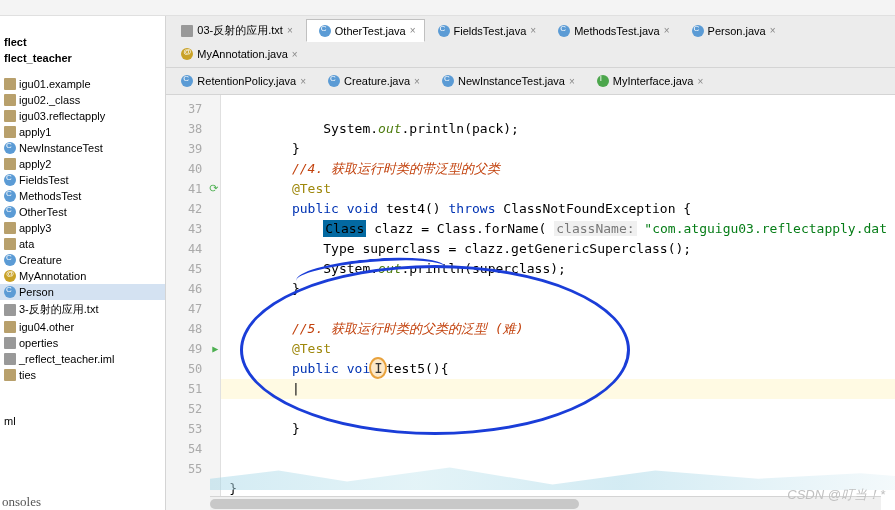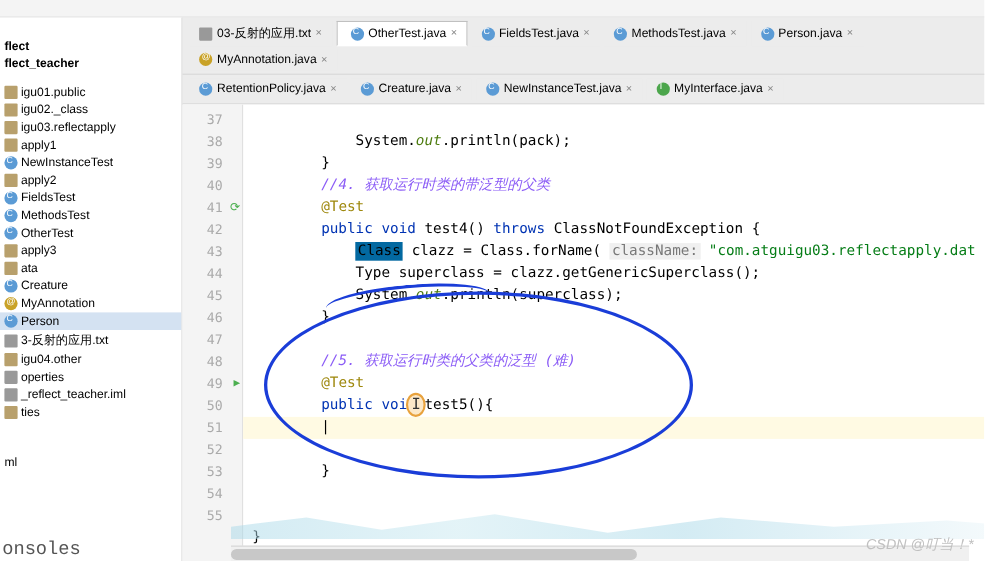--- a/index.html
+++ b/index.html
@@ -25,53 +25,53 @@
     .tab-close { color: #888; font-size: 10px; }
     .editor { flex: 1; display: flex; background: #fff; overflow: hidden; position: relative; }
     .gutter { width: 55px; background: #f4f4f4; border-right: 1px solid #e0e0e0; text-align: right; padding-right: 18px; color: #aaa; font-size: 12px; line-height: 20px; padding-top: 4px; position: relative; }
     .gutter-icons { position: absolute; right: 2px; top: 4px; width: 14px; }
     .gutter-play { color: #4caf50; font-size: 10px; }
     .gutter-cycle { color: #4caf50; font-size: 11px; }
     .code { flex: 1; padding: 4px 8px; line-height: 20px; font-size: 13px; white-space: pre; position: relative; }
     .kw { color: #0033b3; }
     .static { }
     .str { color: #067d17; }
-    .com { color: #8b5cf6; font-style: italic; }
+    .com { color: #c2410c; font-style: italic; }
     .anno { color: #9e880d; }
     .hint { color: #787878; background: #f0f0f0; font-style: normal; padding: 0 2px; }
     .ident { color: #4d7c0f; font-style: italic; }
     .hl-warn { background: #0369a1; padding: 1px 2px; }
     .line-hl { background: #fffae3; display: block; margin: 0 -8px; padding: 0 8px; }
     .cursor-beam { position: absolute; width: 18px; height: 22px; border: 2px solid #e8a23d; background: #fce8c8; border-radius: 50%; display: flex; align-items: center; justify-content: center; font-size: 14px; color: #333; }
     .annotation-circle { position: absolute; width: 390px; height: 170px; border: 3px solid #1a3dd8; border-radius: 50%; left: 240px; top: 265px; pointer-events: none; }
     .annotation-arc { position: absolute; width: 150px; height: 30px; border-top: 3px solid #1a3dd8; border-radius: 50%; left: 296px; top: 259px; pointer-events: none; transform: rotate(-5deg); }
     .watermark { position: absolute; right: 10px; bottom: 6px; color: #c0c0c0; font-family: Arial; font-size: 13px; font-style: italic; }
     .bottom-wave { position: absolute; bottom: 20px; left: 210px; right: 0; height: 28px; background: linear-gradient(to right, #a8d8e8 0%, #c8e8f0 30%, #a8d8e8 60%, #e8f4f8 100%); opacity: 0.5; clip-path: polygon(0 60%, 10% 30%, 20% 70%, 35% 20%, 50% 80%, 65% 30%, 80% 60%, 95% 40%, 100% 50%, 100% 100%, 0 100%); }
     .scrollbar-h { position: absolute; bottom: 0; left: 210px; right: 14px; height: 14px; background: #f0f0f0; border-top: 1px solid #d4d4d4; }
     .scrollbar-thumb { position: absolute; left: 0; width: 55%; height: 10px; top: 2px; background: #c8c8c8; border-radius: 5px; }
     .toolbar-top { height: 16px; background: #f4f4f4; border-bottom: 1px solid #e0e0e0; }
-    .bottom-tab { position: absolute; bottom: 0; left: 2px; font-size: 17px; color: #555; font-family: Liberation Mono, monospace; }
+    .bottom-tab { position: absolute; bottom: 0; left: 2px; font-size: 13px; color: #555; font-family: Liberation Serif, serif; }
   </style>
 </head>
 <body>
 
 <div class="toolbar-top"></div>
 <div class="container">
   <div class="sidebar">
     <div class="tree-item bold">
         <span>flect</span>
       </div>
     <div class="tree-item bold">
         <span>flect_teacher</span>
       </div>
     <div style="height:10px"></div>
     <div id="tree-list">
         <div class="tree-item">
           <span class="icon-sm folder-icon"></span>
-          <span>igu01.public</span>
+          <span>igu01.example</span>
         </div>
         <div class="tree-item">
           <span class="icon-sm folder-icon"></span>
           <span>igu02._class</span>
         </div>
         <div class="tree-item">
           <span class="icon-sm folder-icon"></span>
           <span>igu03.reflectapply</span>
         </div>
         <div class="tree-item">

